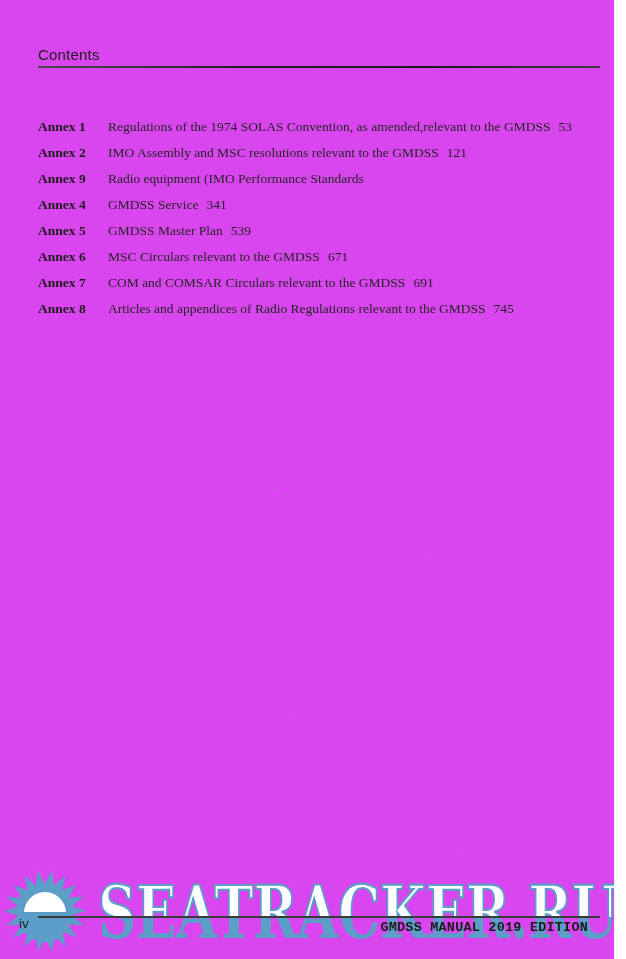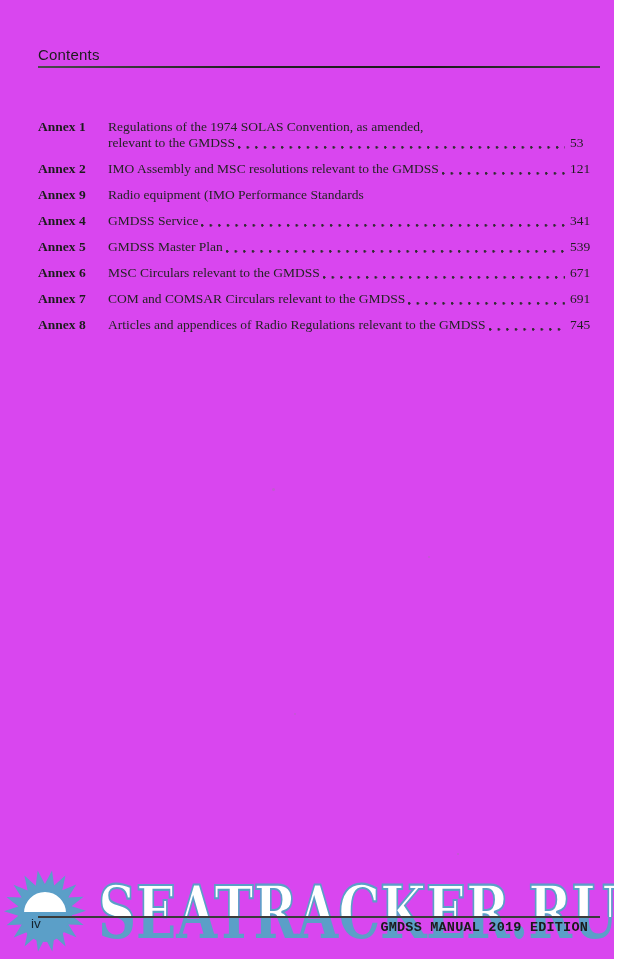--- a/index.html
+++ b/index.html
@@ -51,21 +51,20 @@
   }
   .toc-label {
     flex: 0 0 70px;
     width: 70px;
     font-weight: bold;
     color: #1c1c1c;
   }
   .toc-body {
     flex: 1;
     display: flex;
-    flex-direction: column;
     min-width: 0;
   }
   .toc-line {
     display: flex;
     align-items: baseline;
   }
   .toc-text {
     white-space: nowrap;
     color: #242424;
   }
@@ -103,21 +102,21 @@
   .footer-rule {
     position: absolute;
     left: 38px;
     top: 916px;
     width: 562px;
     height: 1.6px;
     background: #3a3a3a;
   }
   .footer-page-number {
     position: absolute;
-    left: 31px;
+    left: 19px;
     top: 916px;
     font-family: "Liberation Sans", sans-serif;
     font-size: 13.5px;
     color: #15232e;
   }
   .footer-edition {
     position: absolute;
     right: 26px;
     top: 920px;
     font-family: Liberation Mono, monospace;

